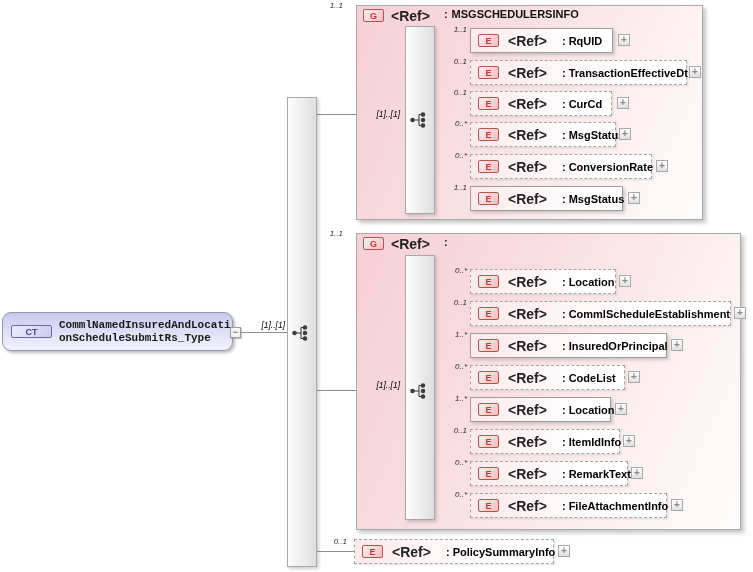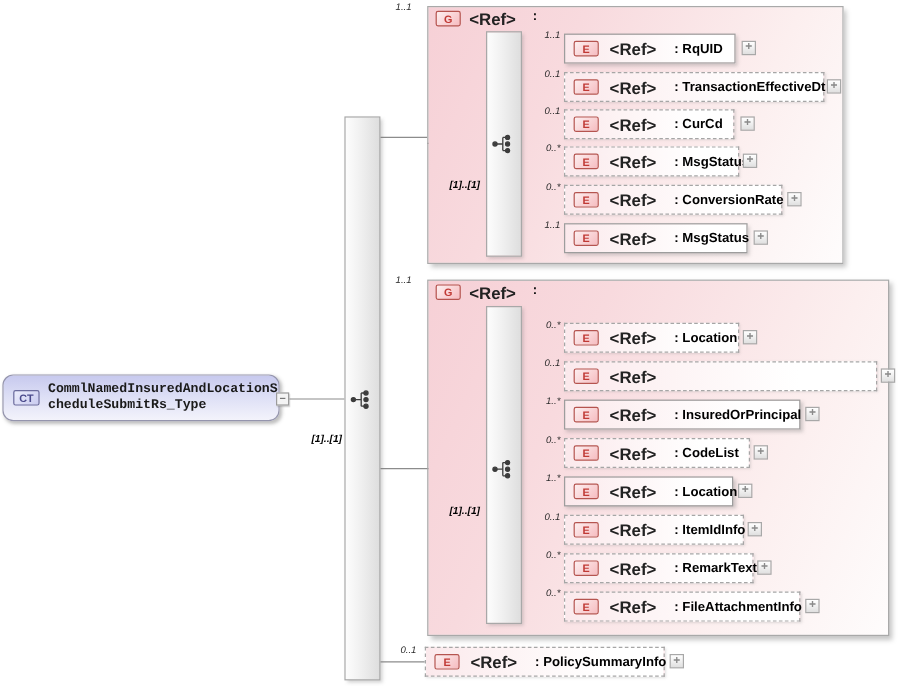--- a/index.html
+++ b/index.html
@@ -14,21 +14,21 @@
          box-shadow:2px 2px 3px rgba(110,110,110,.45);
          display:flex;align-items:center;padding-left:8px;}
   .ctname{font-weight:bold;font-size:11px;line-height:12.5px;color:#1a1a1a;margin-left:7px;
           width:196px;word-break:break-all;font-family:Liberation Mono, monospace;}
 
   
   .badge{display:inline-block;flex:0 0 auto;width:21px;height:13px;box-sizing:border-box;
          border:1px solid #b5544f;border-radius:2px;text-align:center;
          background:linear-gradient(135deg,#fdeff0 0%,#f6bcc0 100%);
          color:#c03a35;font-weight:bold;font-size:9px;line-height:12px;}
-  .badge.ct{width:22px;border-color:#6b6b9d;color:#4a4a8c;
+  .badge.ct{width:41px;border-color:#6b6b9d;color:#4a4a8c;
             background:linear-gradient(135deg,#ecedfc 0%,#c9cbf0 100%);}
 
   
   .groupbox{position:absolute;box-sizing:border-box;border:1px solid #a9a9a9;
             background:linear-gradient(115deg,#f6d0d6 0%,#f8dade 30%,#fcefef 70%,#fefcfc 100%);
             box-shadow:3px 3px 4px rgba(110,110,110,.4);}
   .ghead{position:absolute;display:flex;align-items:flex-start;}
   .ref{font-weight:bold;font-size:14px;color:#222;white-space:nowrap;}
   .gcolon{font-weight:bold;font-size:11px;line-height:13px;color:#111;margin-right:4px;}
   .gname{display:inline-block;font-weight:bold;font-size:11px;line-height:13px;color:#111;
@@ -53,22 +53,22 @@
   .plus{position:absolute;width:12px;height:12px;box-sizing:border-box;border:1px solid #a8a8a8;
         background:linear-gradient(#ffffff,#e0e0e0);color:#8a8a8a;font-weight:bold;
         font-size:10px;line-height:10px;text-align:center;}
   .minus{position:absolute;left:230px;top:327px;width:11px;height:11px;box-sizing:border-box;
          border:1px solid #9b9b9b;background:#f4f4f4;color:#777;font-weight:bold;
          font-size:9px;line-height:9px;text-align:center;box-shadow:1px 1px 1px rgba(130,130,130,.4);}
 
   
   .card{position:absolute;width:40px;text-align:right;font-style:italic;font-size:8px;
         line-height:9px;color:#2a2a2a;white-space:nowrap;}
-  .conlabel{position:absolute;text-align:right;font-style:italic;font-weight:bold;
-            font-size:8.5px;line-height:10px;color:#000;white-space:nowrap;margin-top:40px;}
+  .conlabel{position:absolute;text-align:right;font-style:italic;font-weight:normal;
+            font-size:8.5px;line-height:10px;color:#000;white-space:nowrap;}
 </style>
 </head>
 <body>
 
 <div id="canvas">
 
   <svg class="wires" width="753" height="572">
     <g stroke="#8c8c8c" stroke-width="1">
       <line x1="241" y1="332.5" x2="287" y2="332.5"></line>
       <line x1="317" y1="114.5" x2="356" y2="114.5"></line>
@@ -114,20 +114,21 @@
         <circle cx="14" cy="9" r="1.7"></circle>
         <circle cx="14" cy="14.5" r="1.7"></circle>
     </g>
   </svg>
 
   <div class="card" style="left:303px;top:1px">1..1</div>
   <div class="ghead" style="left:363px;top:8px">
     <span class="badge" style="margin-top:1px">G</span>
     <span class="ref" style="margin-left:7px;margin-right:14px">&lt;Ref&gt;</span>
     <span class="gcolon">:</span>
+    <span class="gname">MSGSCHEDULERSINFO</span>
   </div>
   <div class="bar" style="left:405px;top:26px;height:188px"></div>
   <svg class="seqicon" style="left:409px;top:111px" viewBox="0 0 22 18">
     <g stroke="#3c3c3c" stroke-width="1.1" fill="#3c3c3c">
       <circle cx="3.5" cy="9" r="1.7"></circle>
         <line x1="5" y1="9" x2="10" y2="9"></line>
       <line x1="10" y1="3.5" x2="10" y2="14.5"></line>
       <line x1="10" y1="3.5" x2="13" y2="3.5"></line>
         <line x1="10" y1="14.5" x2="13" y2="14.5"></line>
       <circle cx="14" cy="3.5" r="1.7"></circle>
@@ -211,20 +212,21 @@
     <span class="badge">E</span>
     <span class="ref">&lt;Ref&gt;</span>
     <span class="ename">: Location</span>
   </div>
   <div class="plus" style="left:619px;top:275px">+</div>
 
   <div class="card" style="left:427px;top:298px">0..1</div>
   <div class="row dashed" style="left:470px;top:301px;width:261px">
     <span class="badge">E</span>
     <span class="ref">&lt;Ref&gt;</span>
+    <span class="ename">: CommlScheduleEstablishment</span>
   </div>
   <div class="plus" style="left:734px;top:307px">+</div>
 
   <div class="card" style="left:427px;top:330px">1..*</div>
   <div class="row" style="left:470px;top:333px;width:197px">
     <span class="badge">E</span>
     <span class="ref">&lt;Ref&gt;</span>
     <span class="ename">: InsuredOrPrincipal</span>
   </div>
   <div class="plus" style="left:671px;top:339px">+</div>

